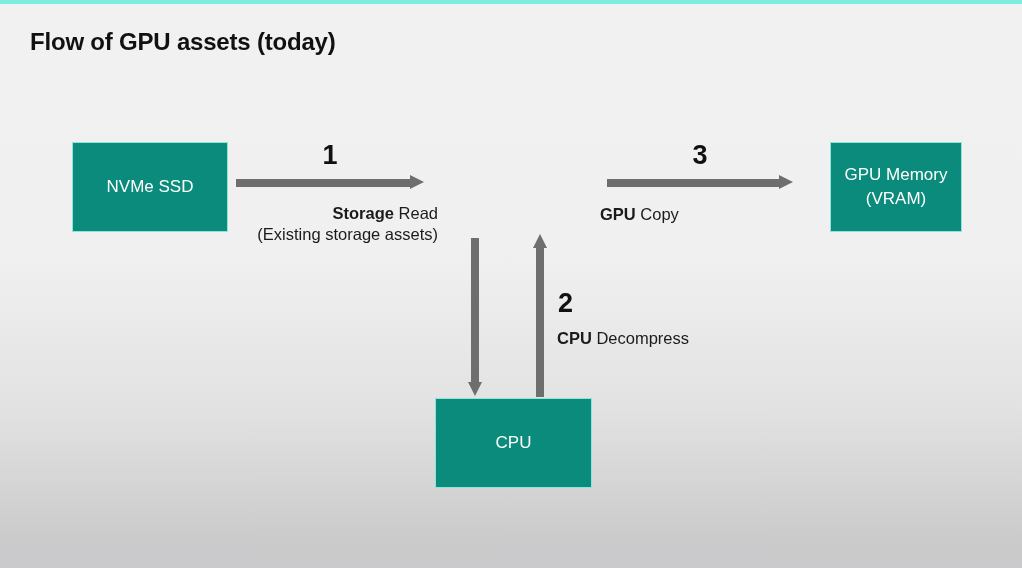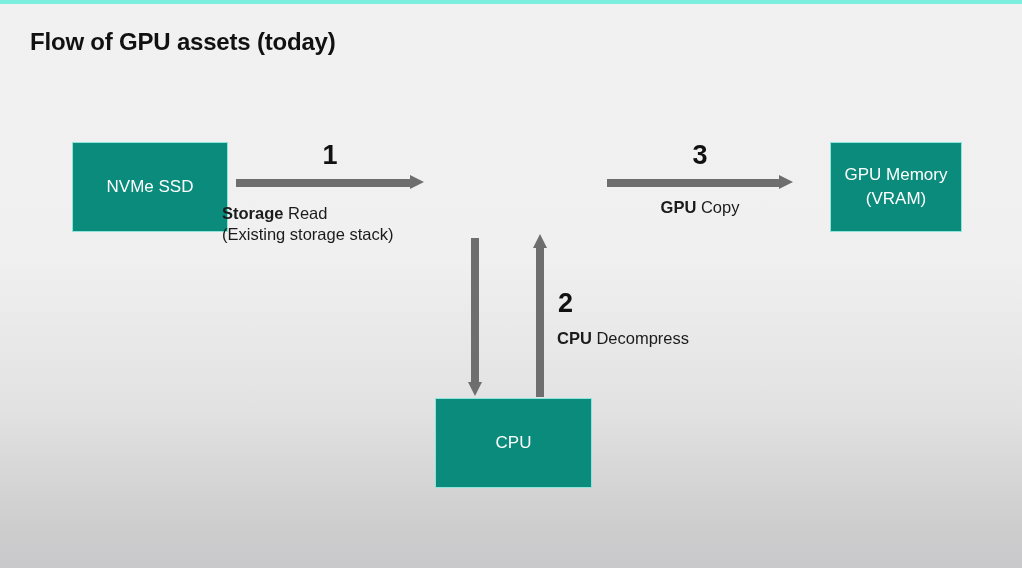--- a/index.html
+++ b/index.html
@@ -132,28 +132,27 @@
     font-size: 16.5px;
     color: #1b1b1b;
     line-height: 21px;
     white-space: nowrap;
   }
   .caption .b { font-weight: 700; }
 
   #num1 { left: 236px; top: 140px; width: 188px; }
   #cap1 {
     left: 222px; top: 203px; width: 216px;
-    text-align: left;
+    text-align: right;
   }
   #cap1 .line2 { display: block; }
 
   #num3 { left: 607px; top: 140px; width: 186px; }
   #cap3 {
-    left: 600px; top: 197px; width: 200px;
-    text-align: center;
+    left: 600px; top: 204px; width: 200px;
   }
 
   #num2 { left: 558px; top: 288px; width: 28px; text-align: left; }
   #cap2 { left: 557px; top: 328px; text-align: right; }
 </style>
 </head>
 <body>
 
 <div id="slide">
 
@@ -175,21 +174,21 @@
     <span class="node-label">CPU</span>
   </div>
 
   <div class="arrow-h" id="arrow1">
     <div class="shaft"></div>
     <div class="head"></div>
   </div>
   <div class="step-num" id="num1">1</div>
   <div class="caption" id="cap1">
     <span class="b">Storage</span><span> Read</span>
-    <span class="line2">(Existing storage stack)</span>
+    <span class="line2">(Existing storage assets)</span>
   </div>
 
   <div class="arrow-h" id="arrow3">
     <div class="shaft"></div>
     <div class="head"></div>
   </div>
   <div class="step-num" id="num3">3</div>
   <div class="caption" id="cap3">
     <span class="b">GPU</span><span> Copy</span>
   </div>

